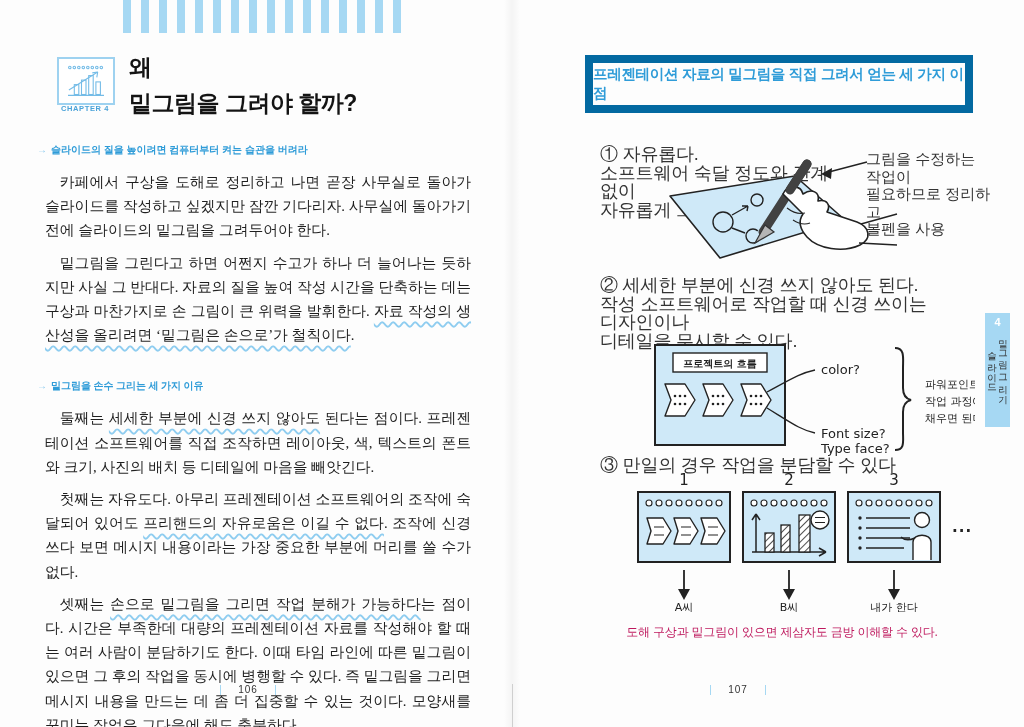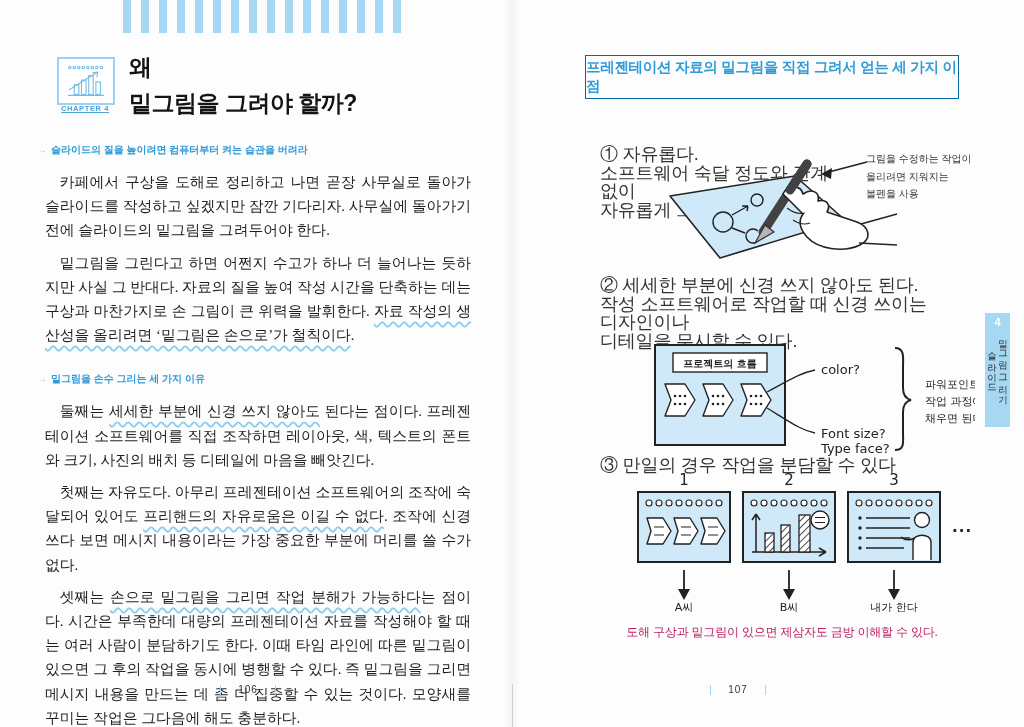--- a/index.html
+++ b/index.html
@@ -12,43 +12,43 @@
   
   .gutter-shade{left:504px;top:0;width:16px;height:727px;
     background:linear-gradient(90deg,rgba(0,0,0,0) 0%,rgba(0,0,0,0.035) 50%,rgba(0,0,0,0) 100%);}
   .gutter-line{left:512px;top:684px;width:1px;height:43px;background:#cfcfcf;}
   
   .stripes{left:123px;top:0;width:279px;height:33px;
     background:repeating-linear-gradient(90deg,#a6d8f3 0 8px,transparent 8px 18px);}
   .chapter-box{left:57px;top:57px;width:54px;height:44px;border:2px solid #9ed2f0;
     background:#fff;display:flex;align-items:center;justify-content:center;}
   .chapter-label{left:50px;top:104px;width:70px;text-align:center;
-    font-size:7.5px;font-weight:700;letter-spacing:0.6px;color:#4aa3d9;text-decoration:underline;}
+    font-size:7.5px;font-weight:700;letter-spacing:0.6px;color:#4aa3d9;}
   .book-title{left:129px;top:49px;width:360px;font-size:23px;line-height:36px;
     font-weight:700;color:#141414;letter-spacing:-0.5px;}
   .left-text{left:37px;top:138px;width:442px;}
   .sec-heading{font-size:10px;font-weight:700;color:#2f9cd8;line-height:24px;margin:0 0 5px 0;}
   .sec-heading .arr{color:#8ccaee;font-weight:400;margin-right:4px;}
-  .sec-heading.second{margin-top:20px;}
+  .sec-heading.second{margin-top:27px;font-family:Liberation Serif, serif;}
   .para{font-family:"Liberation Serif", serif;font-size:14.8px;line-height:24.2px;
     color:#1f1f1f;text-align:justify;word-break:break-all;text-indent:1em;margin:8px;}
   .wavy{text-decoration:underline;text-decoration-style:wavy;
     text-decoration-color:#8fcdf0;text-decoration-thickness:1.5px;text-underline-offset:5px;}
   
   .footer{top:684px;width:90px;display:flex;align-items:center;justify-content:center;gap:17px;}
   .footer .bar{width:1px;height:10px;background:#a6d8f3;}
   .footer .num{font-size:10px;letter-spacing:1px;color:#333;}
   .footer.l{left:203px;} .footer.r{left:693px;}
   
-  .title-box{left:585px;top:55px;width:372px;height:42px;border:1px solid #0369a1;
+  .title-box{left:585px;top:55px;width:372px;height:42px;border:8px solid #0369a1;
     display:flex;align-items:center;justify-content:center;}
   .title-box span{font-size:14.5px;font-weight:700;color:#2f9cd8;letter-spacing:-0.3px;}
   .hand-caption{font-size:18px;line-height:18.5px;color:#333;letter-spacing:-0.2px;}
   .cap1{left:600px;top:145px;width:240px;}
-  .note1{left:866px;top:150px;width:125px;font-size:10px;line-height:17.5px;color:#333;}
+  .note1{left:866px;top:150px;width:125px;font-size:15px;line-height:17.5px;color:#333;}
   .cap2{left:600px;top:276px;width:330px;}
   .cap3{left:600px;top:456px;width:330px;}
   .bottom-cap{left:588px;top:624px;width:388px;text-align:center;
     font-size:12px;color:#be185d;letter-spacing:-0.2px;}
   svg{font-family:"DejaVu Sans", sans-serif;}
   .svg1{left:635px;top:148px;} .svg2{left:645px;top:340px;} .svg3{left:622px;top:472px;}
   
   .side-tab{left:985px;top:313px;width:25px;height:114px;background:#a6d8f3;}
   .side-tab .tab-num{position:absolute;top:3px;left:0;width:25px;text-align:center;
     color:#fff;font-size:11px;font-weight:700;}
@@ -113,21 +113,21 @@
   <span>프레젠테이션 자료의 밑그림을 직접 그려서 얻는 세 가지 이점</span>
 </div>
 
 <div class="abs hand-caption cap1">
   <div>① 자유롭다.</div>
   <div>소프트웨어 숙달 정도와 관계없이</div>
   <div>자유롭게 그릴 수 있다.</div>
 </div>
 <div class="abs note1">
   <div>그림을 수정하는 작업이</div>
-  <div>올리려면 지워지는</div>
+  <div>필요하므로 정리하고</div>
   <div>볼펜을 사용</div>
 </div>
 
 <svg class="abs svg1" width="330" height="128" viewBox="0 0 330 128">
   <polygon points="35,48 160,28 210,72 85,110" fill="#cfe9f8" stroke="#222" stroke-width="1.6" stroke-linejoin="round"></polygon>
   <g fill="none" stroke="#222" stroke-width="1.4">
     <circle cx="88" cy="74" r="10"></circle>
     <circle cx="122" cy="52" r="6"></circle>
     <path d="M 97,67 L 113,58 M 113,58 L 107,58 M 113,58 L 112,63"></path>
     <circle cx="118" cy="88" r="7" stroke-dasharray="38 6"></circle>

